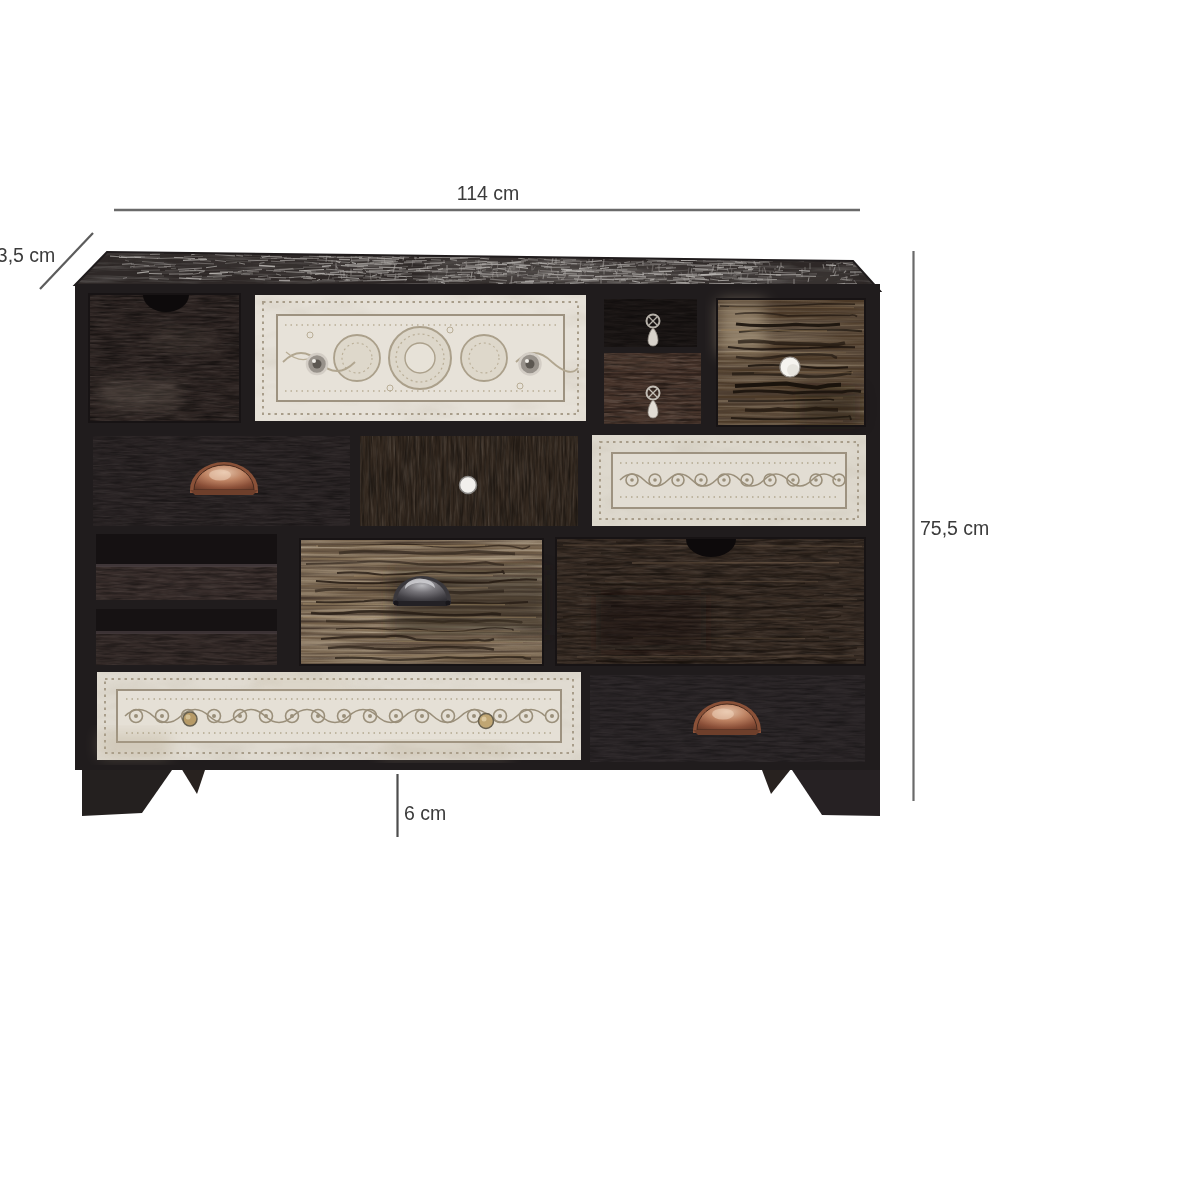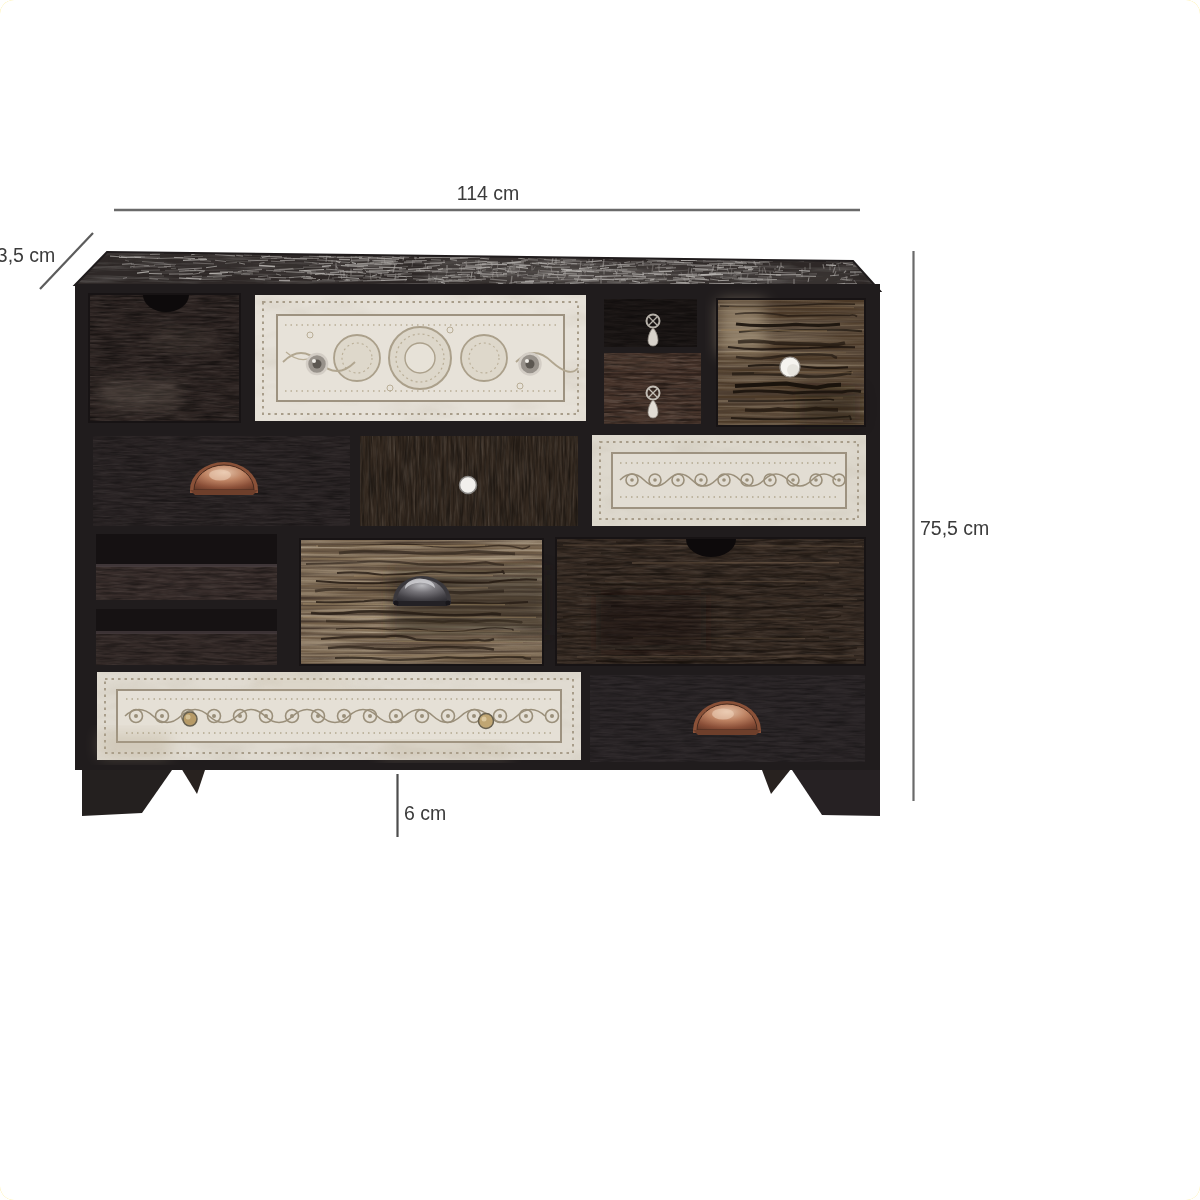--- a/index.html
+++ b/index.html
@@ -1,17 +1,17 @@
 <!DOCTYPE html>
 <html><head>
 <meta charset="utf-8">
 <style>
   html,body{margin:0;padding:0;background:#ffffff;}
   .stage{position:relative;width:1200px;height:1200px;background:#fde047;overflow:hidden;
-         font-family:"Liberation Sans", sans-serif;border-radius:14px;}
+         font-family:"Liberation Sans", sans-serif;}
   svg{display:block;}
 </style>
 </head>
 <body>
 <div class="stage">
 <svg width="1200" height="1200" viewBox="0 0 1200 1200">
 <defs>
   <radialGradient id="copper" cx="0.5" cy="0.3" r="0.8">
     <stop offset="0" stop-color="#e4c2a8"></stop>
     <stop offset="0.42" stop-color="#bd8262"></stop>

